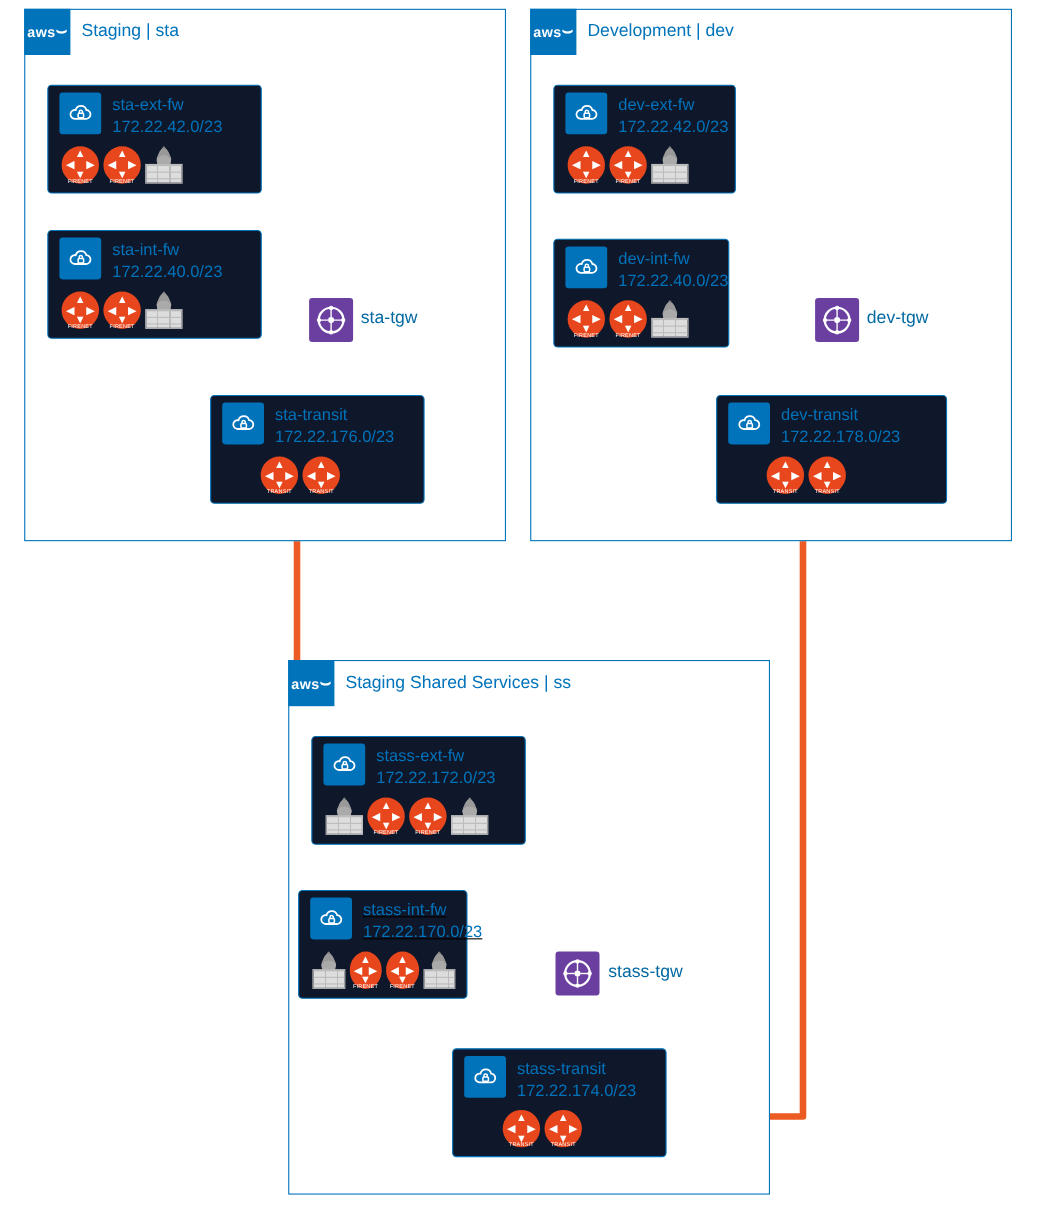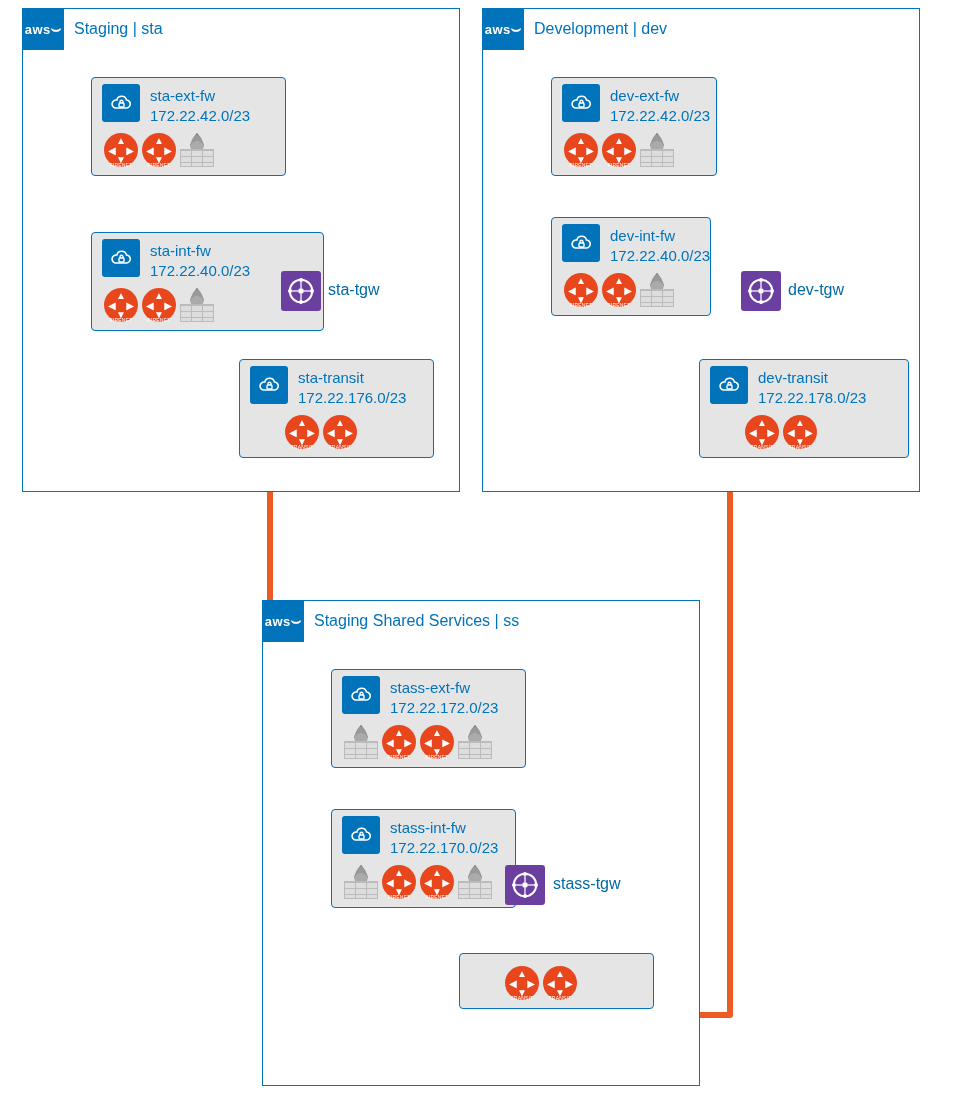--- a/index.html
+++ b/index.html
@@ -40,23 +40,22 @@
   .account-title {
     margin-left: 10px;
     color: #0073bb;
     font-size: 16px;
   }
 
   .vpc {
     position: absolute;
     border: 1.5px solid #0073bb;
     border-radius: 4px;
-    background: #e5e5e5;
+    background: #0f172a;
     padding: 6px 10px 8px 10px;
-    margin-left: 48px;
   }
   .vpc-top { display: flex; align-items: flex-start; gap: 10px; }
   .cloud-badge {
     width: 38px; height: 38px;
     background: #0073bb;
     border-radius: 3px;
     display:flex; align-items:center; justify-content:center;
     flex-shrink:0;
   }
   .vpc-text { color: #0073bb; font-size: 15px; line-height: 1.35; padding-top:2px;}
@@ -174,21 +173,21 @@
           <span class="a aw">◀</span>
           <span class="lbl">FIRENET</span>
         </div>
       <div class="fw">
           <div class="flame"></div>
           <div class="wall"></div>
         </div>
     </div>
   </div>
 
-  <div class="vpc" style="left:20px; top:223px; width:233px;">
+  <div class="vpc" style="left:20px; top:200px; width:195px;">
     <div class="vpc-top">
       <div class="cloud-badge">
         <svg viewBox="0 0 24 24" width="24" height="24">
             <path fill="none" stroke="#fff" stroke-width="1.6" d="M7 17a4 4 0 1 1 .8-7.93A5 5 0 0 1 17.5 9 3.5 3.5 0 0 1 17 17Z"></path>
             <rect x="10" y="12" width="5" height="4" rx="1" fill="none" stroke="#fff" stroke-width="1.4"></rect>
             <path d="M11 12v-1.2a1.5 1.5 0 0 1 3 0V12" fill="none" stroke="#fff" stroke-width="1.4"></path>
           </svg>
       </div>
       <div class="vpc-text">
         <div class="vpc-name">sta-int-fw</div>
@@ -438,21 +437,21 @@
           <span class="a aw">◀</span>
           <span class="lbl">FIRENET</span>
         </div>
       <div class="fw">
           <div class="flame"></div>
           <div class="wall"></div>
         </div>
     </div>
   </div>
 
-  <div class="vpc" style="left:20px; top:208px; width:185px;">
+  <div class="vpc" style="left:8px; top:208px; width:154px;text-decoration:underline;">
     <div class="vpc-top">
       <div class="cloud-badge">
         <svg viewBox="0 0 24 24" width="24" height="24">
             <path fill="none" stroke="#fff" stroke-width="1.6" d="M7 17a4 4 0 1 1 .8-7.93A5 5 0 0 1 17.5 9 3.5 3.5 0 0 1 17 17Z"></path>
             <rect x="10" y="12" width="5" height="4" rx="1" fill="none" stroke="#fff" stroke-width="1.4"></rect>
             <path d="M11 12v-1.2a1.5 1.5 0 0 1 3 0V12" fill="none" stroke="#fff" stroke-width="1.4"></path>
           </svg>
       </div>
       <div class="vpc-text">
         <div class="vpc-name">stass-int-fw</div>
@@ -479,20 +478,33 @@
           <span class="lbl">FIRENET</span>
         </div>
       <div class="fw">
           <div class="flame"></div>
           <div class="wall"></div>
         </div>
     </div>
   </div>
 
   <div class="vpc" style="left:148px; top:352px; width:195px;">
+    <div class="vpc-top">
+      <div class="cloud-badge">
+        <svg viewBox="0 0 24 24" width="24" height="24">
+            <path fill="none" stroke="#fff" stroke-width="1.6" d="M7 17a4 4 0 1 1 .8-7.93A5 5 0 0 1 17.5 9 3.5 3.5 0 0 1 17 17Z"></path>
+            <rect x="10" y="12" width="5" height="4" rx="1" fill="none" stroke="#fff" stroke-width="1.4"></rect>
+            <path d="M11 12v-1.2a1.5 1.5 0 0 1 3 0V12" fill="none" stroke="#fff" stroke-width="1.4"></path>
+          </svg>
+      </div>
+      <div class="vpc-text">
+        <div class="vpc-name">stass-transit</div>
+        <div class="vpc-cidr">172.22.174.0/23</div>
+      </div>
+    </div>
     <div class="vpc-icons" style="padding-left:35px;">
       <div class="circ">
           <span class="a an">▲</span>
           <span class="a as">▼</span>
           <span class="a ae">▶</span>
           <span class="a aw">◀</span>
           <span class="lbl">TRANSIT</span>
         </div>
       <div class="circ">
           <span class="a an">▲</span>

